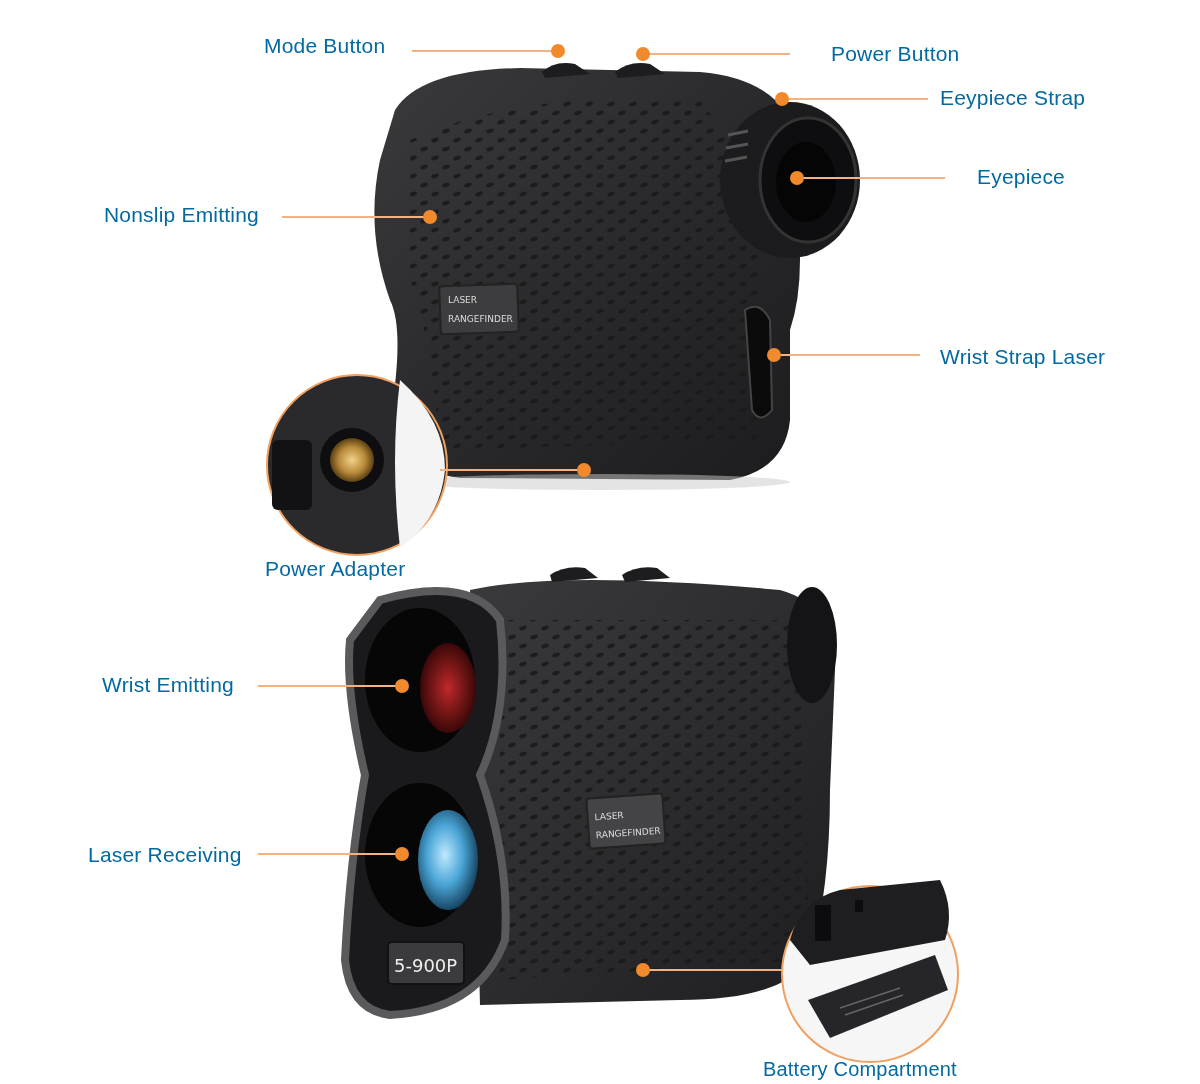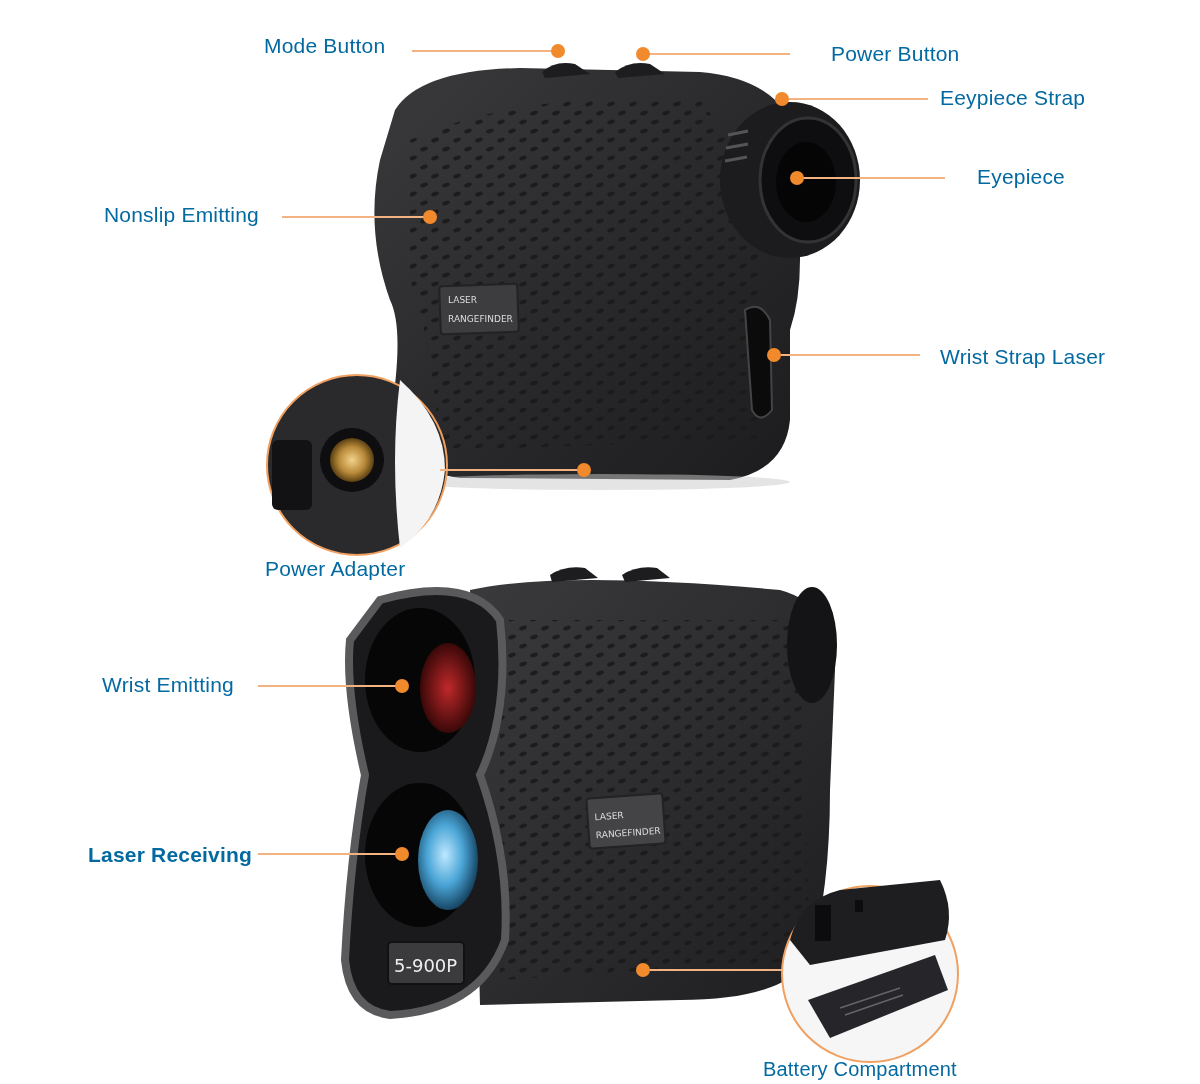--- a/index.html
+++ b/index.html
@@ -140,19 +140,19 @@
     <rect x="855" y="340" width="8" height="12" fill="#0c0c0e"></rect>
     <path d="M808,440 L935,395 L948,430 L830,478 Z" fill="#26262a"></path>
     <path d="M840,448 l60,-20 M845,455 l58,-20" stroke="#666" stroke-width="1.5"></path>
   </svg>
 </div>
 
 <span class="label" style="left:102px;top:673px;">Wrist Emitting</span>
 <div class="line" style="left:258px;top:685px;width:144px;"></div>
 <div class="dot" style="left:402px;top:686px;"></div>
 
-<span class="label" style="left:88px;top:843px;font-weight:bold;">Laser Receiving</span>
+<span class="label" style="left:88px;top:843px;">Laser Receiving</span>
 <div class="line" style="left:258px;top:853px;width:144px;"></div>
 <div class="dot" style="left:402px;top:854px;"></div>
 
 <div class="line" style="left:643px;top:969px;width:140px;"></div>
 <div class="dot" style="left:643px;top:970px;"></div>
 <span class="label" style="left:763px;top:1058px;font-size:20px;">Battery Compartment</span>
 
 </body></html>

